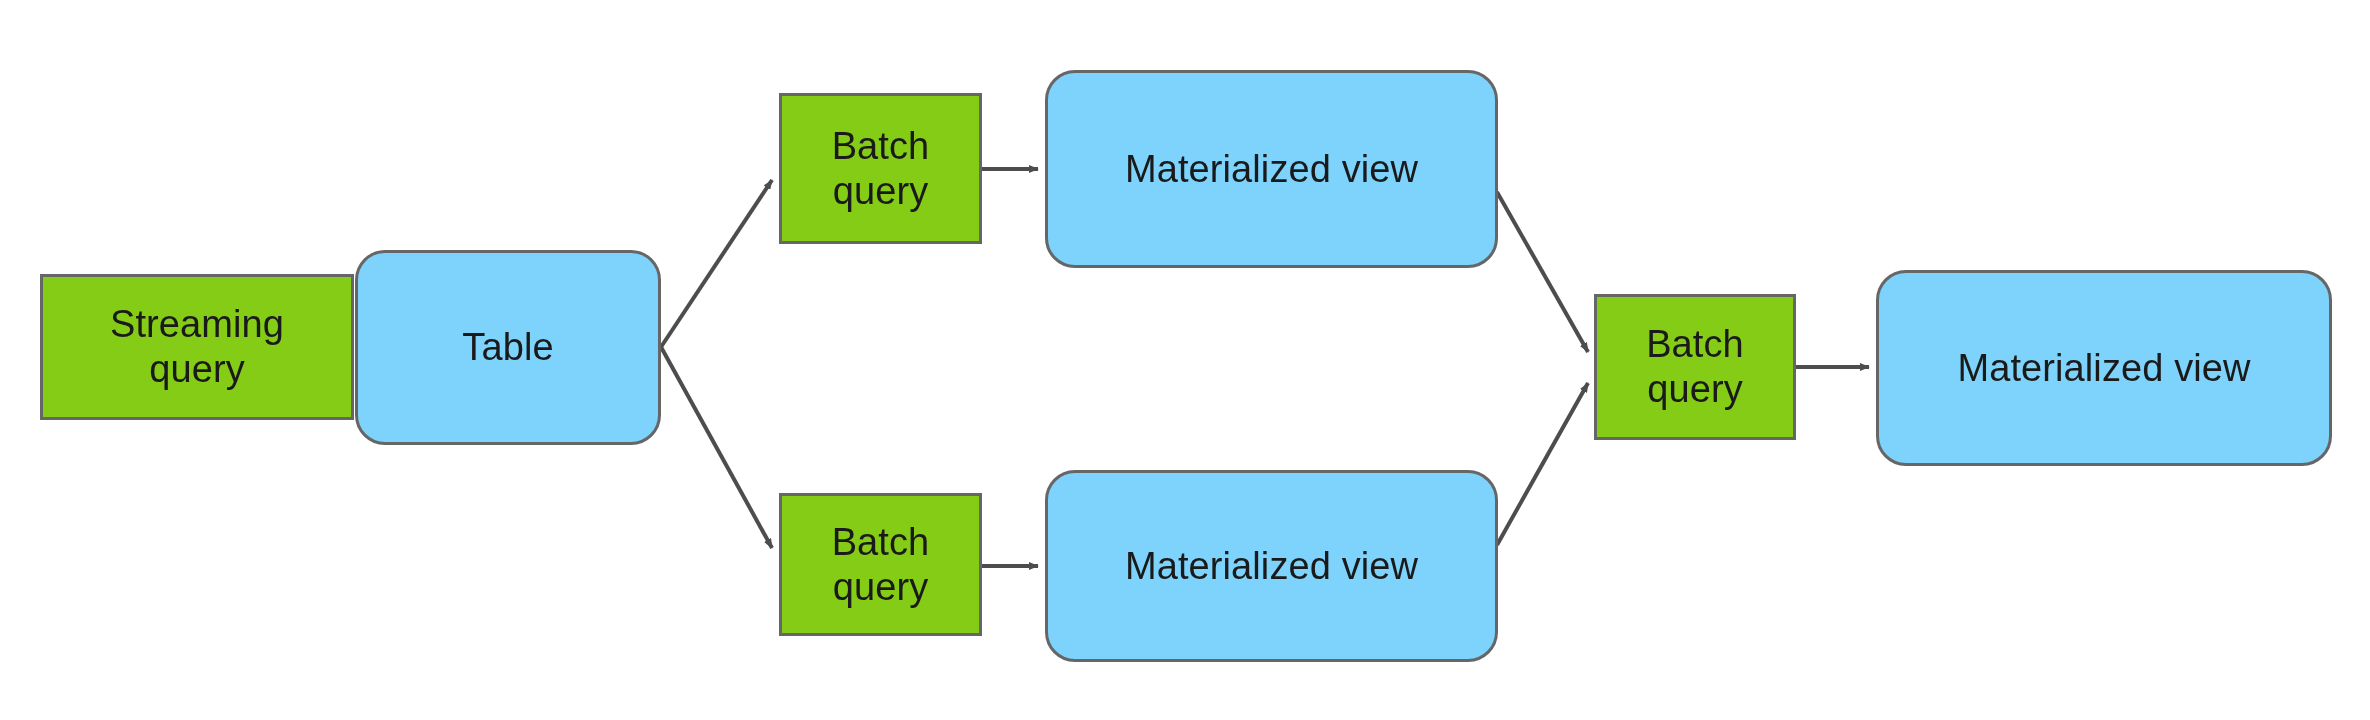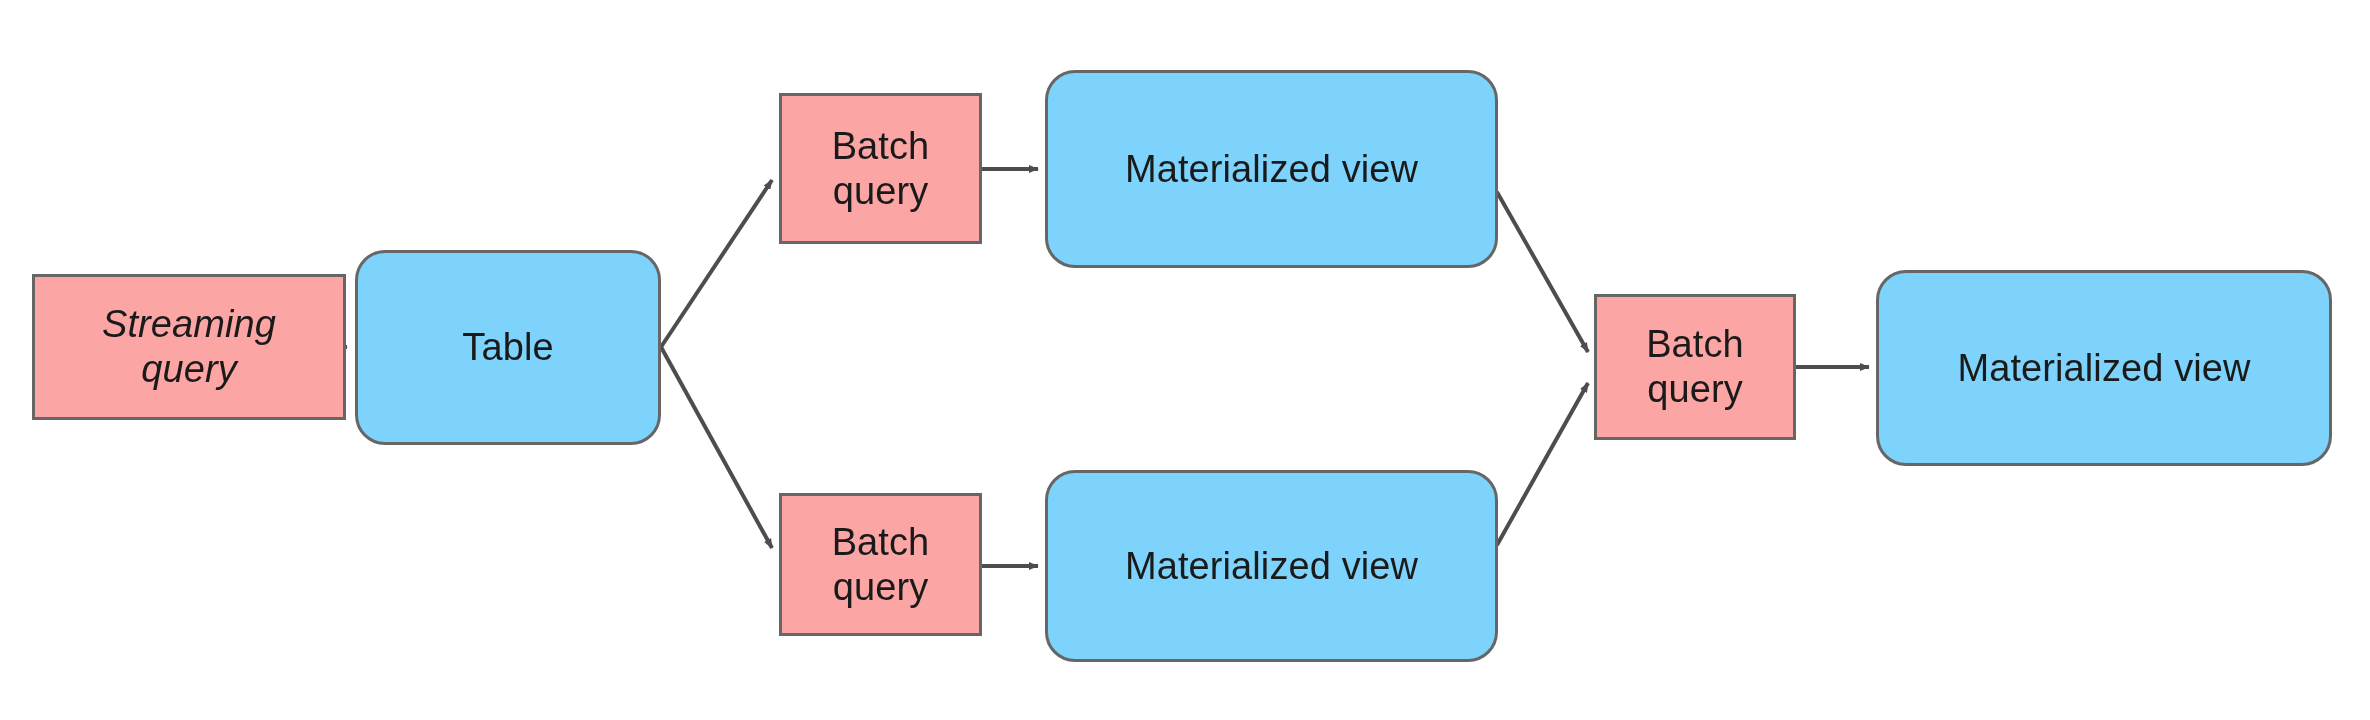--- a/index.html
+++ b/index.html
@@ -37,21 +37,21 @@
     text-align: center;
     color: #1a1a1a;
     font-size: 38px;
     line-height: 1.18;
     letter-spacing: 0.1px;
     border: 3px solid #666666;
     white-space: pre-line;
     z-index: 2;
   }
   .node.process {
-    background: #fca5a5;
+    background: #84cc16;
     border-radius: 0;
     align-items: center;
   }
   .node.store {
     background: #7dd3fc;
     border-radius: 30px;
   }
   .node-label {
     display: block;
     white-space: pre-line;
@@ -95,21 +95,21 @@
 
     <g>
       <line x1="1497" y1="545" x2="1588" y2="383" stroke="#4d4d4d" stroke-width="4" marker-end="url(#arrowhead)"></line>
     </g>
 
     <g>
       <line x1="1796" y1="367" x2="1869" y2="367" stroke="#4d4d4d" stroke-width="4" marker-end="url(#arrowhead)"></line>
     </g>
   </svg>
 
-  <div class="node process" style="left:32px; top:274px; width:314px; height:146px;font-style:italic;">
+  <div class="node process" style="left:40px; top:274px; width:314px; height:146px;">
     <span class="node-label">Streaming
 query</span>
   </div>
 
   <div class="node store" style="left:355px; top:250px; width:306px; height:195px;">
     <span class="node-label">Table</span>
   </div>
 
   <div class="node process" style="left:779px; top:93px; width:203px; height:151px;">
     <span class="node-label">Batch

